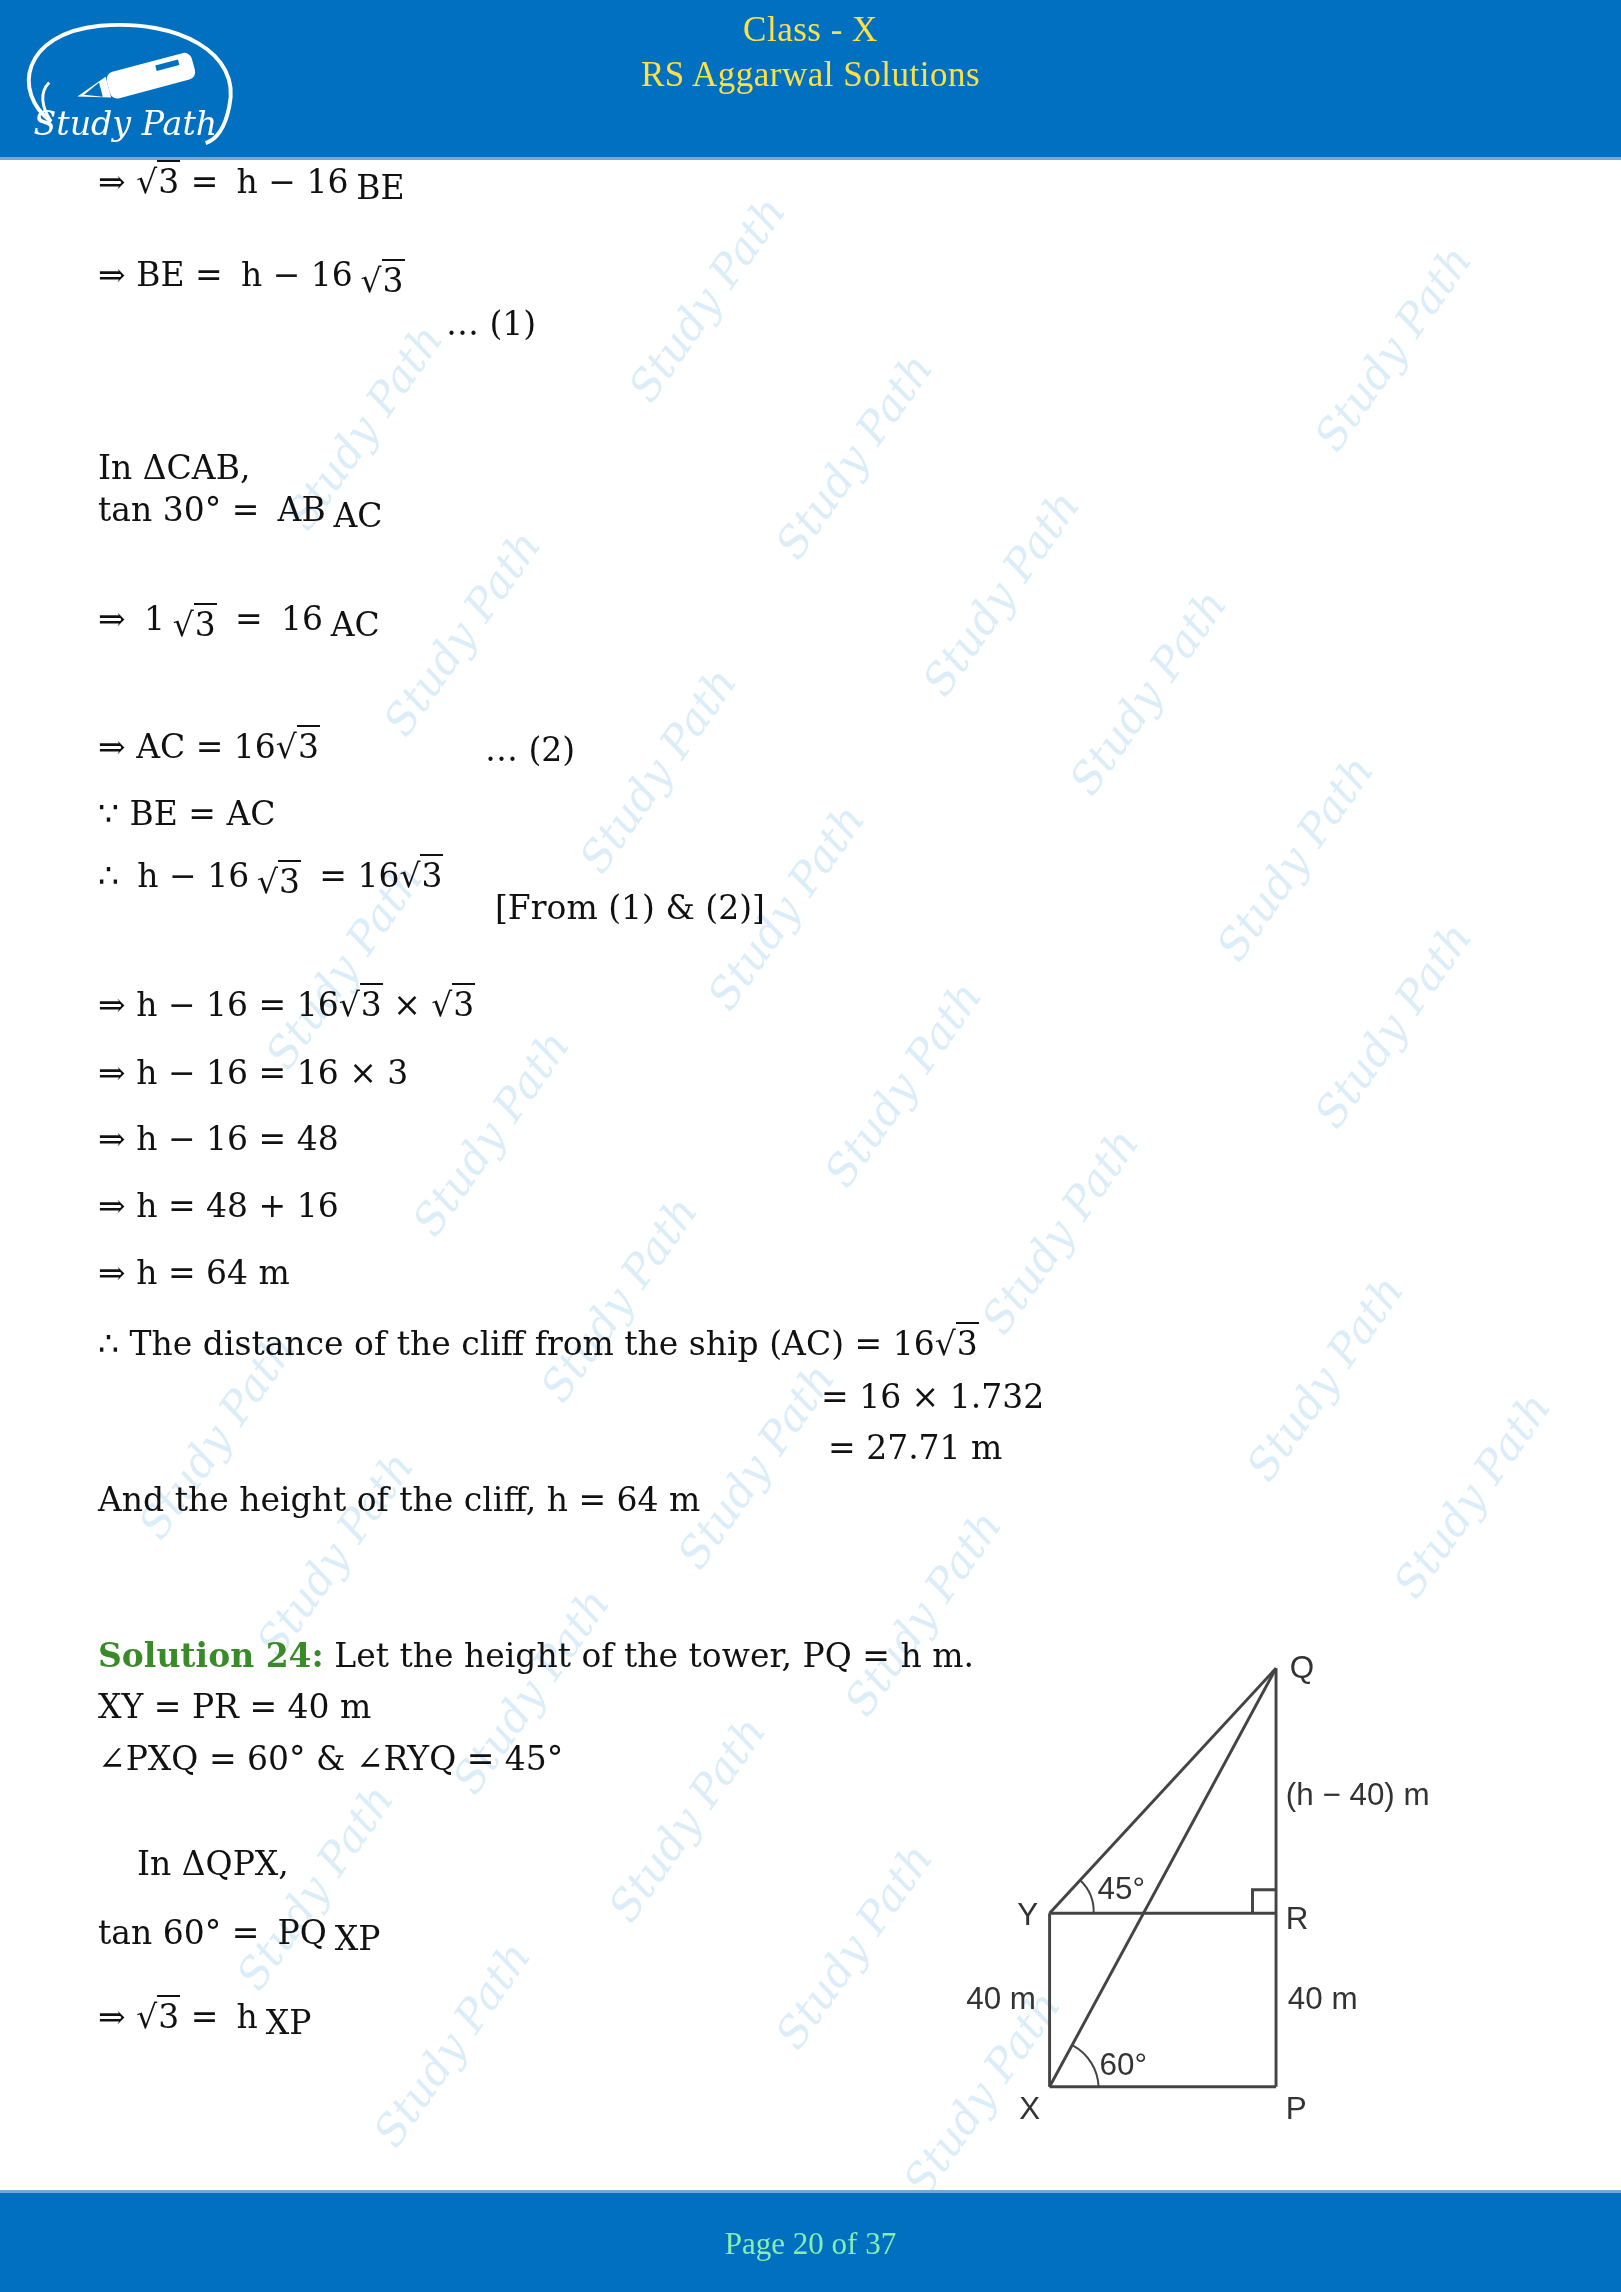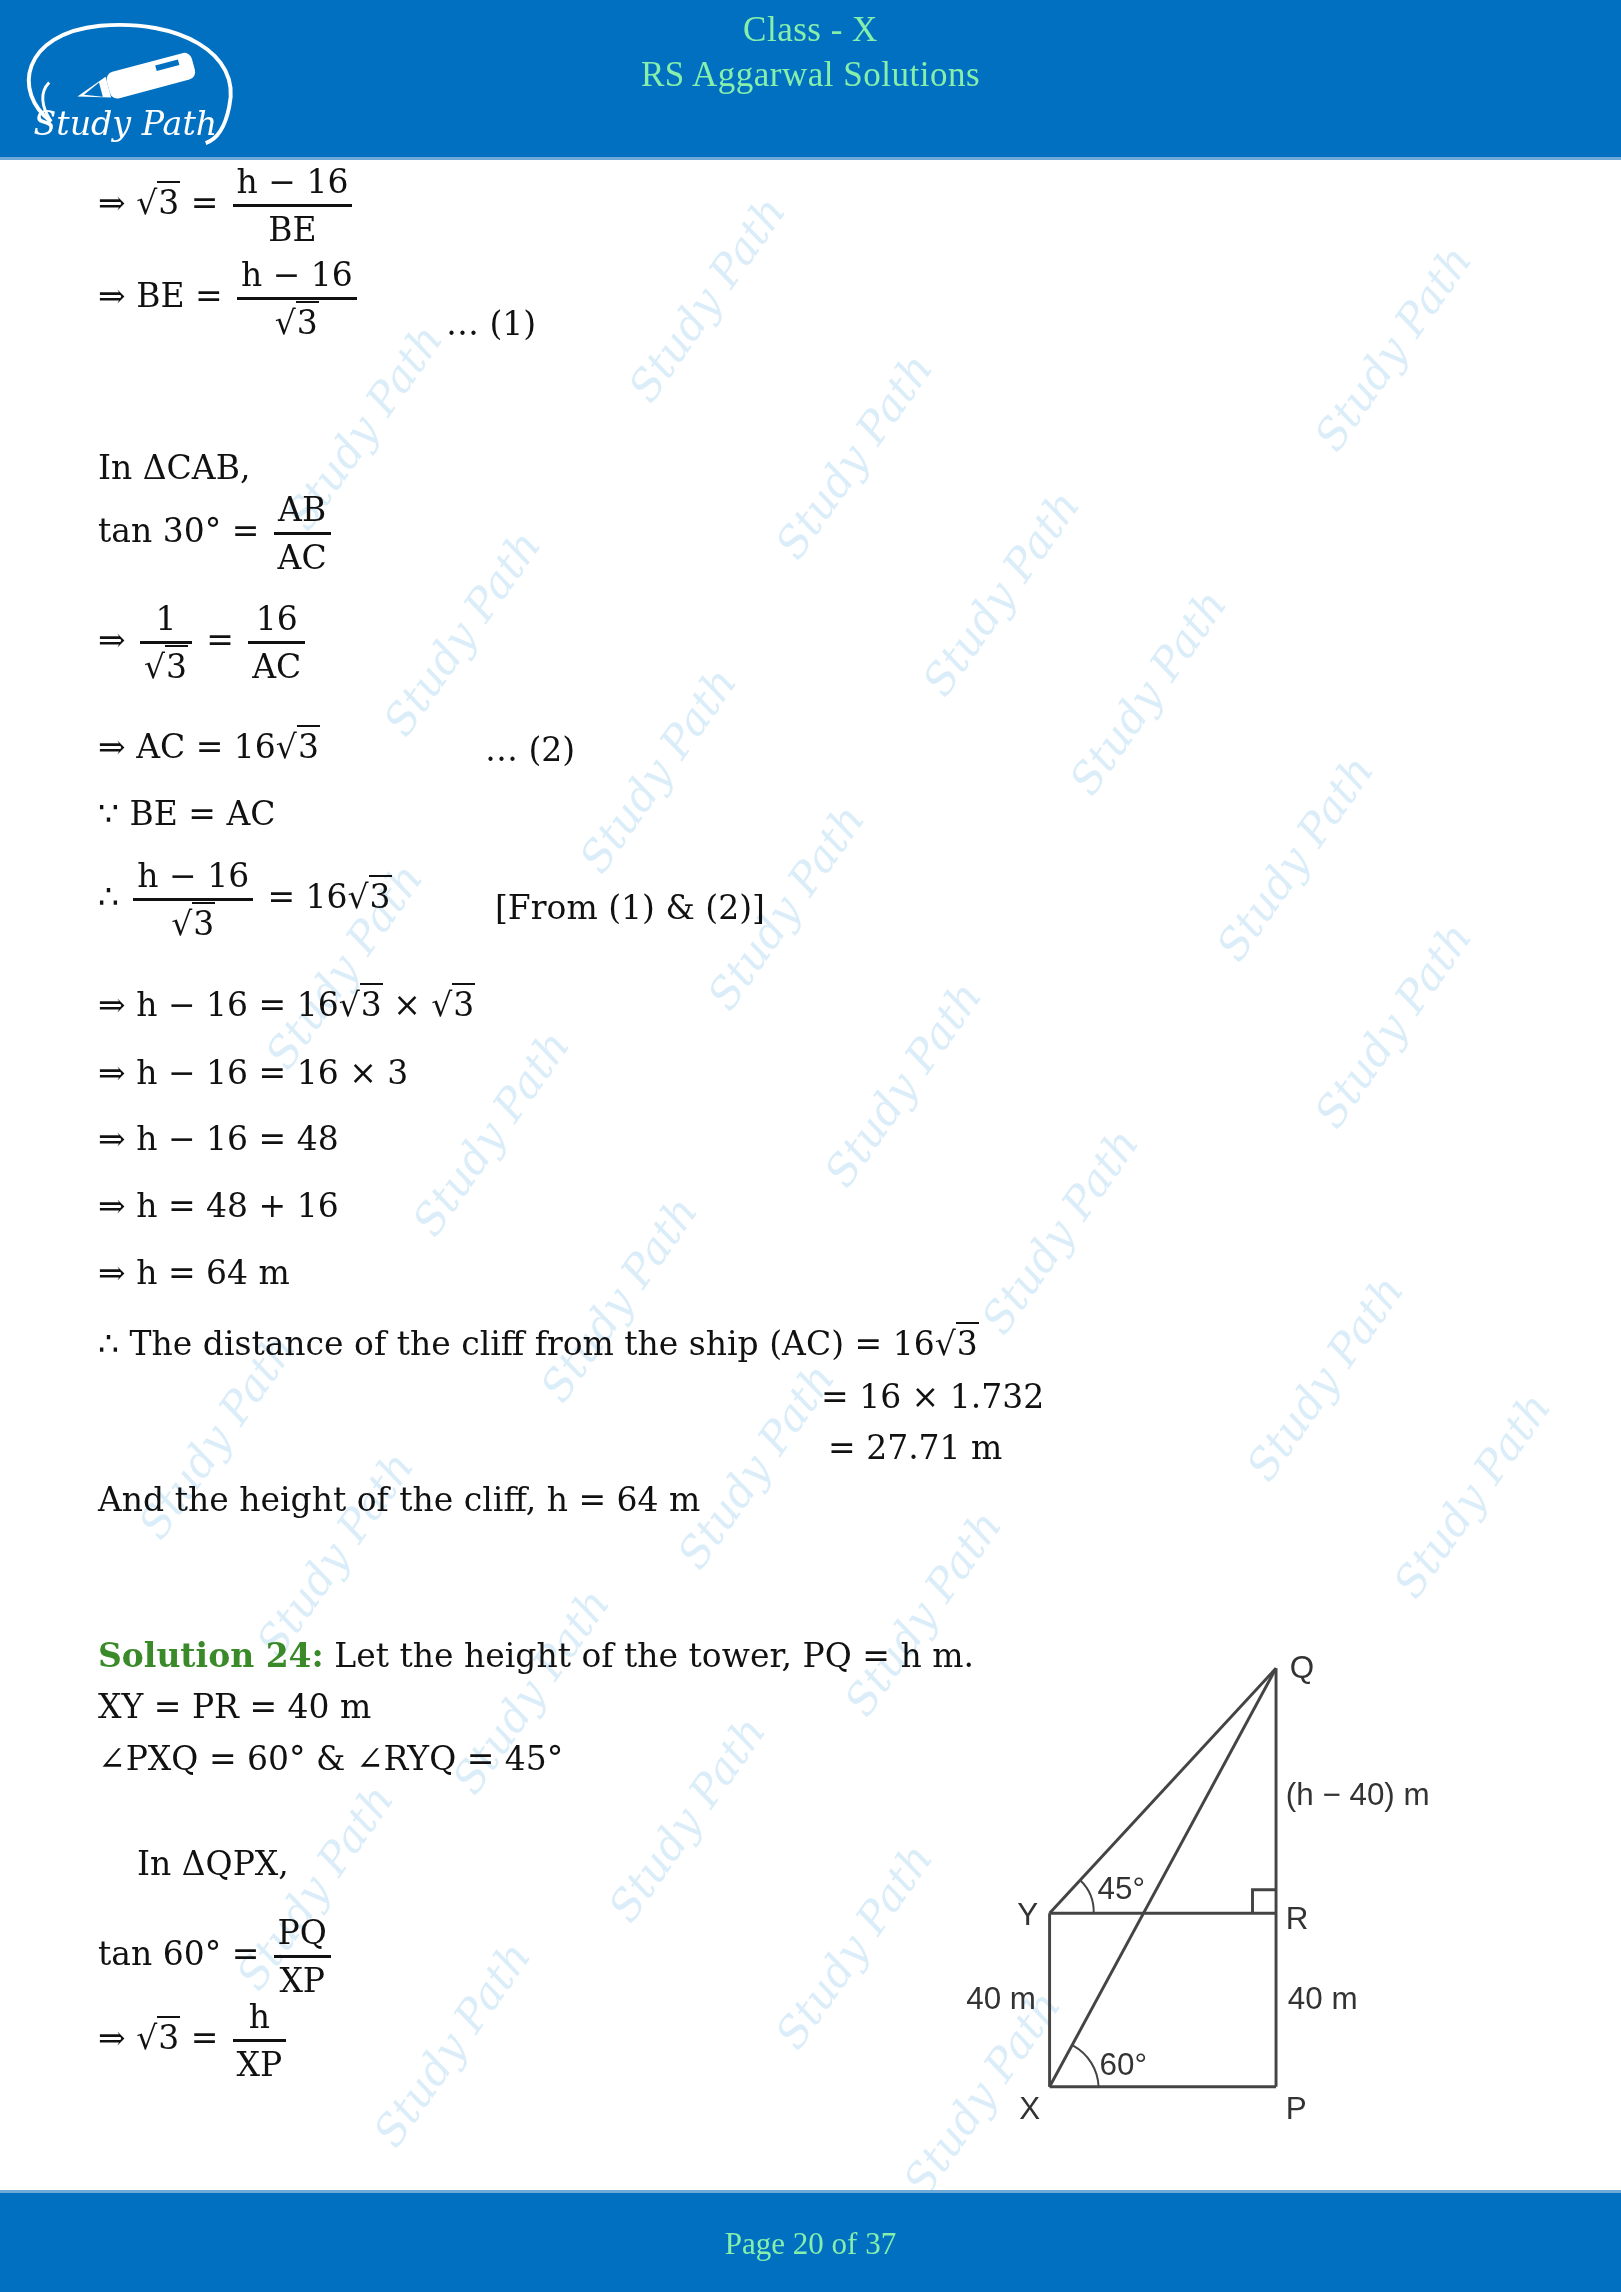--- a/index.html
+++ b/index.html
@@ -6,21 +6,21 @@
     html, body { width: 1621px; height: 2293px; background: #ffffff; overflow: hidden; }
     body { position: relative; font-family: "DejaVu Serif", "Liberation Serif", serif; color: #111; }
 
     
     .header {
       position: absolute; left: 0; top: 0; width: 1621px; height: 157px;
       background: #0170c1; color: #fff; text-align: center;
     }
     .header .line {
       position: absolute; left: 0; width: 100%; text-align: center;
-      font-family: "Liberation Serif", serif; font-size: 35px; color: #86efac; letter-spacing: 0.5px;
+      font-family: "Liberation Serif", serif; font-size: 35px; color: #fde047; letter-spacing: 0.5px;
     }
     .header .l1 { top: 9.8px; }
     .header .l2 { top: 55px; }
     .header .l3 { top: 100px; }
     .header-border { position: absolute; left: 0; top: 157px; width: 1621px; height: 2.9px; background: #6ea9d8; }
 
     .logo { position: absolute; left: 11.8px; top: 13.7px; width: 225px; height: 137px; }
 
     
     .footer {
@@ -35,21 +35,21 @@
     
     .wm {
       position: absolute; font-family: "DejaVu Serif", serif; font-style: italic;
       font-size: 43px; color: #cfe8f7; transform: rotate(-55deg); white-space: nowrap;
       opacity: 0.75; pointer-events: none;
     }
 
     
     .line-abs { position: absolute; left: 98px; font-size: 35px; line-height: 1; white-space: nowrap; }
     .math { font-family: "DejaVu Serif", "Liberation Serif", serif; font-size: 33px; }
-    .frac { display: inline-flex; flex-direction: column; align-items: center; vertical-align: middle; margin: 0 3.9px; }
+    .frac { display: inline-flex; flex-direction: row; align-items: center; vertical-align: middle; margin: 0 3.9px; }
     .frac .num { padding: 0 3.9px 5.9px; line-height: 1; }
     .frac .bar { width: 100%; height: 2.9px; background: #111; }
     .frac .den { padding: 5.9px 3.9px 0; line-height: 1; }
     .sqrt { display: inline-block; }
     .sqrt .rad { border-top: 2px solid #111; padding: 0 1px; }
     .tag { position: absolute; font-size: 33px; }
     .green { color: #3a8a2a; font-weight: bold; }
 
     .diagram { position: absolute; left: 929px; top: 1629px; width: 598px; height: 549px; }
   </style>

